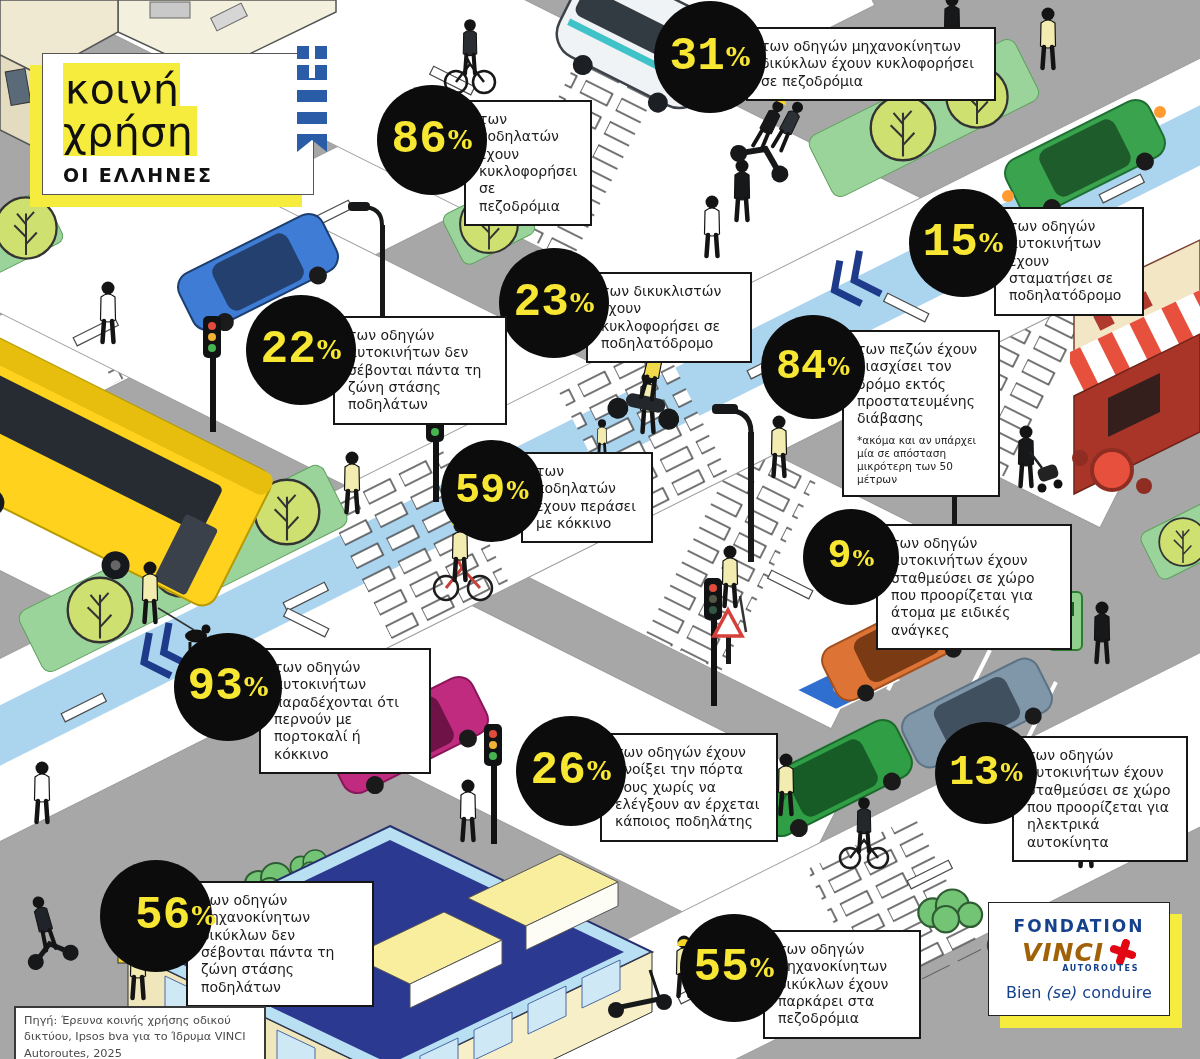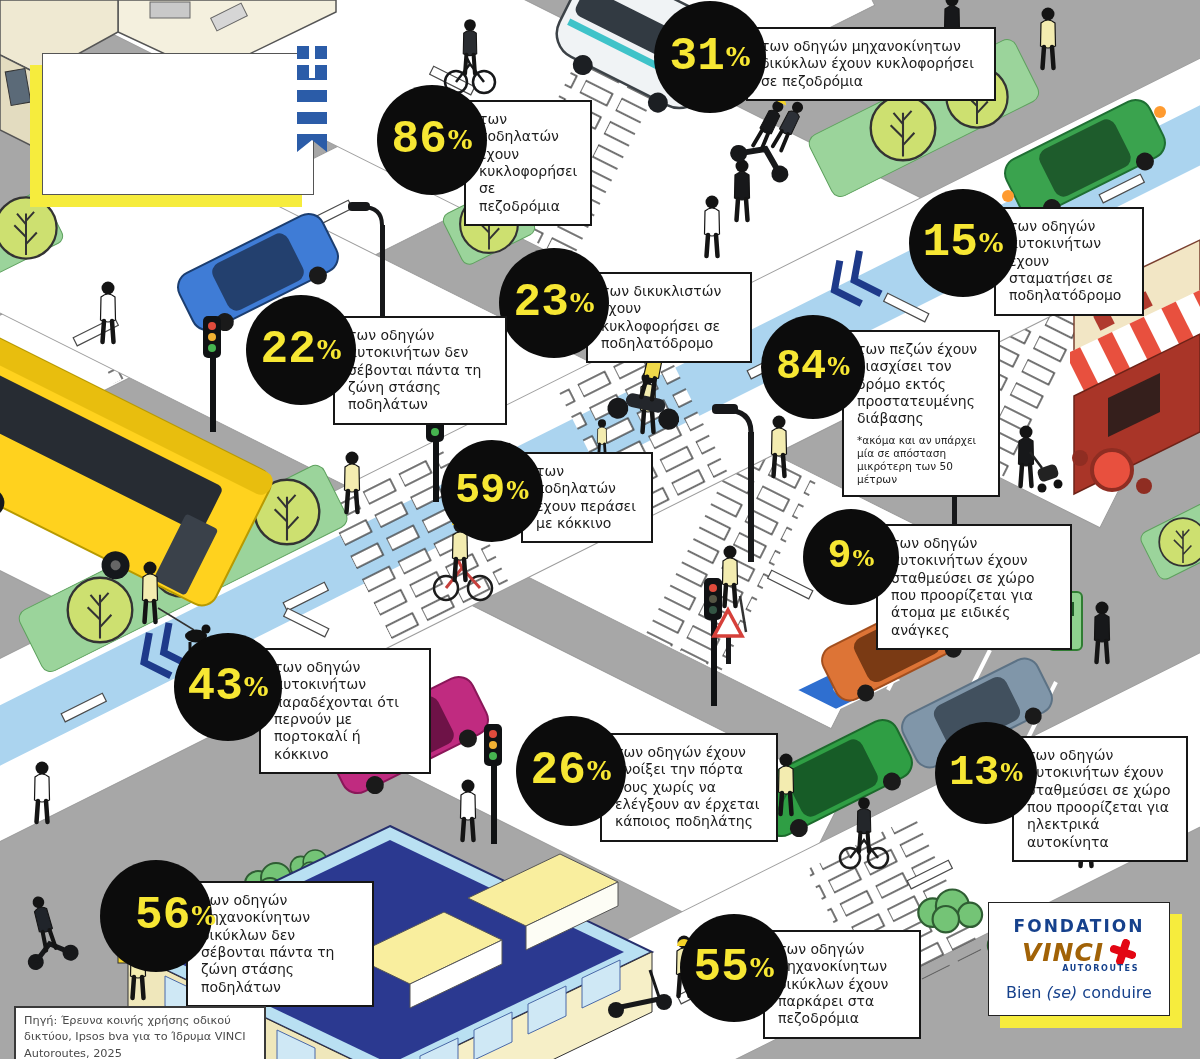--- a/index.html
+++ b/index.html
@@ -448,20 +448,22 @@
           <circle cx="493" cy="756" r="4" fill="#46b450"></circle>
     </g>
     <g>
       <rect x="726" y="636" width="5" height="28" fill="#17181a"></rect>
       <path d="M728,610 L742,636 L714,636 Z" fill="#fff" stroke="#d6403a" stroke-width="3.5"></path>
     </g>
   </g>
 </svg>
 
 <div class="title-panel">
+  <div class="t1"><span class="hl">κοινή χρήση</span></div>
+  <div class="t3">ΟΙ ΕΛΛΗΝΕΣ</div>
   <svg class="flag" viewBox="0 0 30 106">
     <polygon points="0,0 30,0 30,106 15,94 0,106" fill="#2b5ca8"></polygon>
     <clipPath id="fgc">
           <polygon points="0,0 30,0 30,106 15,94 0,106"></polygon>
         </clipPath>
     <g clip-path="url(#fgc)">
       <rect x="0" y="12" width="30" height="10" fill="#fff"></rect>
       <rect x="0" y="34" width="30" height="10" fill="#fff"></rect>
       <rect x="0" y="56" width="30" height="10" fill="#fff"></rect>
       <rect x="0" y="78" width="30" height="10" fill="#fff"></rect>
@@ -551,21 +553,21 @@
     <span class="num" style="font-size:40px;">9</span>
         <span class="pct" style="font-size:23px;">%</span>
   </div>
 </div>
 
 <div class="callout" style="left:259px;top:648px;width:172px;">
   <div class="cbox">
         <p class="ctext">των οδηγών αυτοκινήτων παραδέχονται ότι περνούν με πορτοκαλί ή κόκκινο</p>
       </div>
   <div class="bubble" style="left:-85px;top:-15px;width:108px;height:108px;">
-    <span class="num" style="font-size:46px;">43</span>
+    <span class="num" style="font-size:46px;">93</span>
         <span class="pct" style="font-size:26px;">%</span>
   </div>
 </div>
 
 <div class="callout" style="left:600px;top:733px;width:178px;">
   <div class="cbox">
         <p class="ctext">των οδηγών έχουν ανοίξει την πόρτα τους χωρίς να ελέγξουν αν έρχεται κάποιος ποδηλάτης</p>
       </div>
   <div class="bubble" style="left:-84px;top:-17px;width:110px;height:110px;">
     <span class="num" style="font-size:46px;">26</span>

